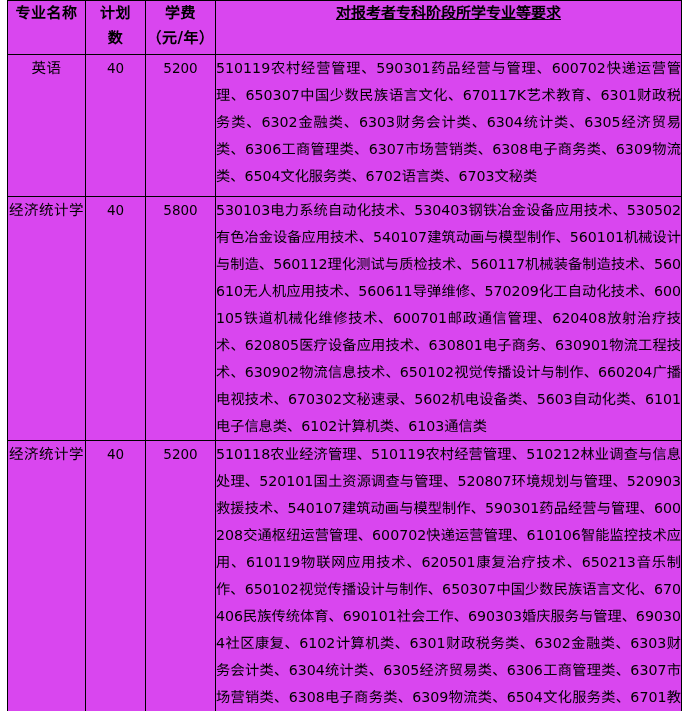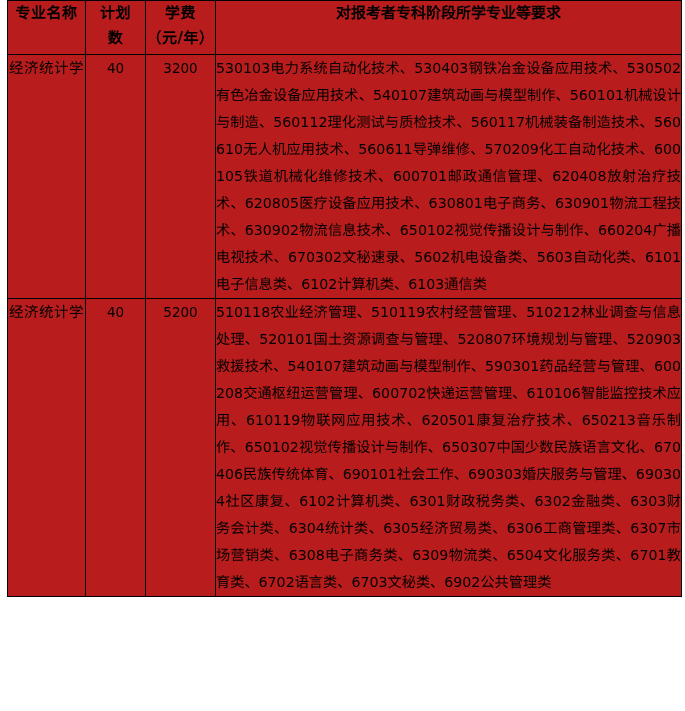--- a/index.html
+++ b/index.html
@@ -26,21 +26,21 @@
     table-layout: fixed;
     width: 674px;
     background: #ffffff;
   }
 
   table.major-table td,
   table.major-table th {
     border: 1px solid #000000;
     padding: 0;
     vertical-align: top;
-    background: #b91c1c;
+    background: #d946ef;
   }
 
   
   col.c-name  { width: 78px; }
   col.c-plan  { width: 60px; }
   col.c-fee   { width: 70px; }
   col.c-req   { width: 466px; }
 
   
   thead th {
@@ -48,20 +48,21 @@
     font-size: 15px;
     color: #000000;
     text-align: center;
     vertical-align: middle;
     height: 53px;
     line-height: 25px;
     letter-spacing: 0.5px;
   }
   thead th.req-head {
     letter-spacing: 0px;
+    text-decoration: underline;
   }
   .hdr-2line {
     display: block;
   }
 
   
   td.cell-name {
     text-align: center;
     font-size: 14.5px;
     line-height: 27px;
@@ -112,24 +113,30 @@
         <th>
           <span class="hdr-2line">学费</span>
           <span class="hdr-2line">（元/年）</span>
         </th>
         <th class="req-head">
           <span class="hdr-2line">对报考者专科阶段所学专业等要求</span>
         </th>
       </tr>
     </thead>
     <tbody>
+      <tr class="row-0">
+        <td class="cell-name">英语</td>
+        <td class="cell-num">40</td>
+        <td class="cell-num">5200</td>
+        <td class="cell-req">510119农村经营管理、590301药品经营与管理、600702快递运营管理、650307中国少数民族语言文化、670117K艺术教育、6301财政税务类、6302金融类、6303财务会计类、6304统计类、6305经济贸易类、6306工商管理类、6307市场营销类、6308电子商务类、6309物流类、6504文化服务类、6702语言类、6703文秘类</td>
+      </tr>
       <tr class="row-1">
         <td class="cell-name">经济统计学</td>
         <td class="cell-num">40</td>
-        <td class="cell-num">3200</td>
+        <td class="cell-num">5800</td>
         <td class="cell-req">530103电力系统自动化技术、530403钢铁冶金设备应用技术、530502有色冶金设备应用技术、540107建筑动画与模型制作、560101机械设计与制造、560112理化测试与质检技术、560117机械装备制造技术、560610无人机应用技术、560611导弹维修、570209化工自动化技术、600105铁道机械化维修技术、600701邮政通信管理、620408放射治疗技术、620805医疗设备应用技术、630801电子商务、630901物流工程技术、630902物流信息技术、650102视觉传播设计与制作、660204广播电视技术、670302文秘速录、5602机电设备类、5603自动化类、6101电子信息类、6102计算机类、6103通信类</td>
       </tr>
       <tr class="row-2">
         <td class="cell-name">经济统计学</td>
         <td class="cell-num">40</td>
         <td class="cell-num">5200</td>
         <td class="cell-req">510118农业经济管理、510119农村经营管理、510212林业调查与信息处理、520101国土资源调查与管理、520807环境规划与管理、520903救援技术、540107建筑动画与模型制作、590301药品经营与管理、600208交通枢纽运营管理、600702快递运营管理、610106智能监控技术应用、610119物联网应用技术、620501康复治疗技术、650213音乐制作、650102视觉传播设计与制作、650307中国少数民族语言文化、670406民族传统体育、690101社会工作、690303婚庆服务与管理、690304社区康复、6102计算机类、6301财政税务类、6302金融类、6303财务会计类、6304统计类、6305经济贸易类、6306工商管理类、6307市场营销类、6308电子商务类、6309物流类、6504文化服务类、6701教育类、6702语言类、6703文秘类、6902公共管理类</td>
       </tr>
     </tbody>
   </table>

